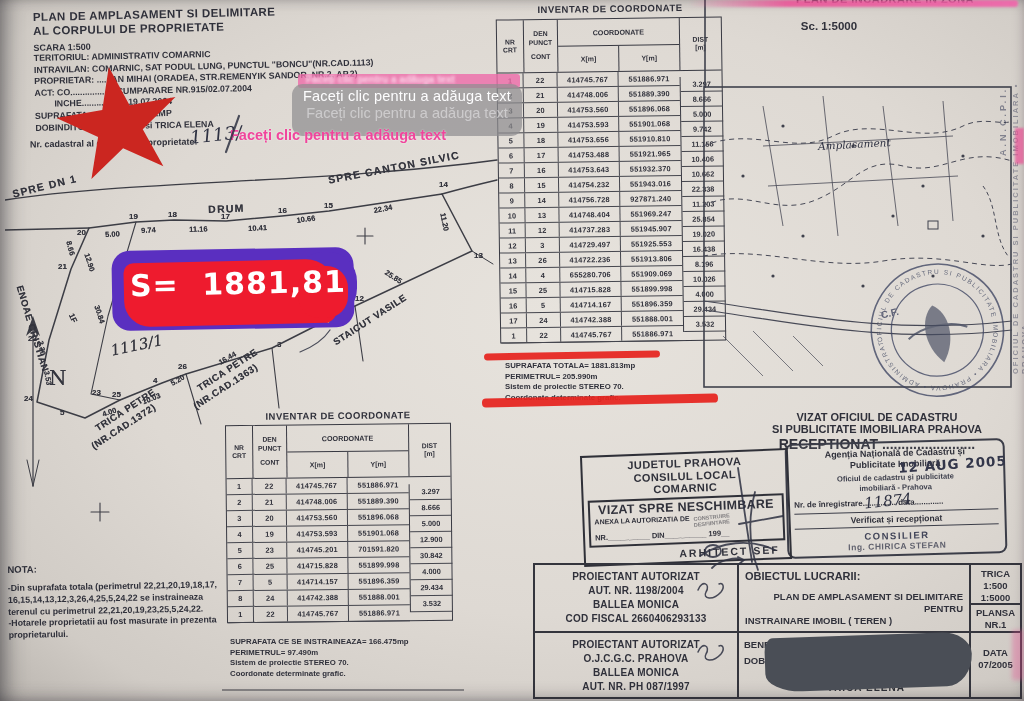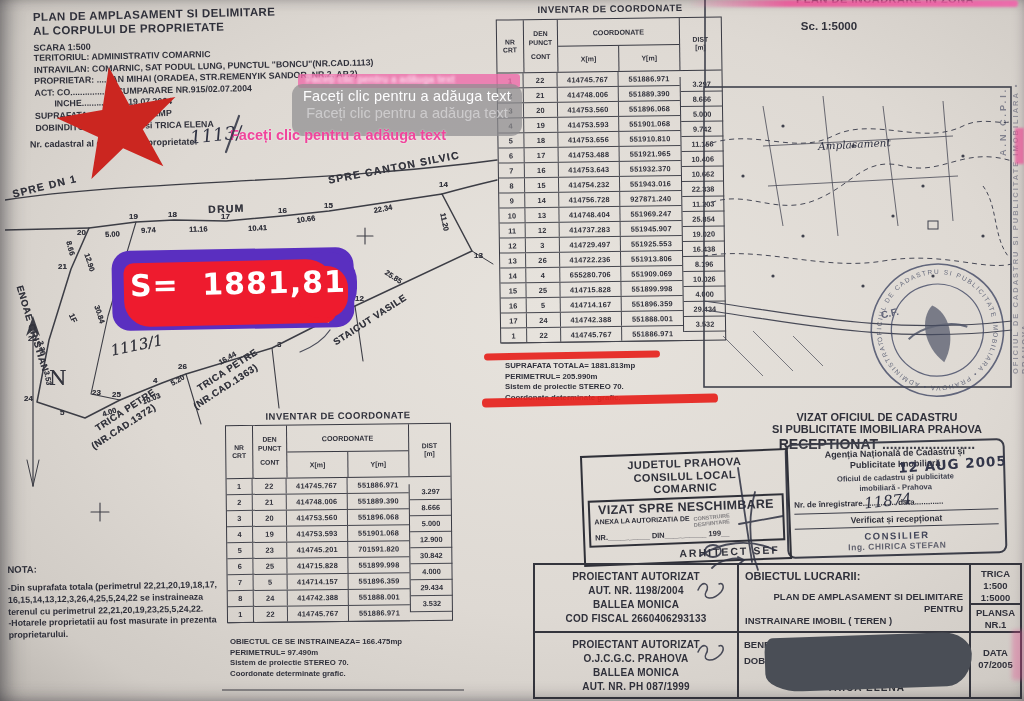--- a/index.html
+++ b/index.html
@@ -505,21 +505,21 @@
         <div class="dcell">8.666</div>
         <div class="dcell">5.000</div>
         <div class="dcell">12.900</div>
         <div class="dcell">30.842</div>
         <div class="dcell">4.000</div>
         <div class="dcell">29.434</div>
         <div class="dcell">3.532</div>
       </div>
   </div>
   <div class="abs summ" style="left:230px;top:637px;width:230px;">
-      <div class="ln">OBIECTUL CE SE INSTRAINEAZA= 166.475mp</div>
+      <div class="ln">SUPRAFATA CE SE INSTRAINEAZA= 166.475mp</div>
       <div class="ln">PERIMETRUL= 97.490m</div>
       <div class="ln">Sistem de proiectie STEREO 70.</div>
       <div class="ln">Coordonate determinate grafic.</div>
     </div>
   <div class="abs" style="left:222px;top:689px;width:242px;height:2px;background:#3c3c44;opacity:.5;"></div>
 
   <div id="nota" class="abs">
     <div class="nt">NOTA:</div>
     <div>
         <div class="ln">-Din suprafata totala (perimetrul 22,21,20,19,18,17,</div>
@@ -620,21 +620,21 @@
     <div id="fp1" class="fbox fctr">
         <div class="ln">PROIECTANT AUTORIZAT</div>
         <div class="ln">AUT. NR. 1198/2004</div>
         <div class="ln">BALLEA MONICA</div>
         <div class="ln">COD FISCAL 2660406293133</div>
       </div>
     <div id="fp2" class="fbox fctr">
         <div class="ln">PROIECTANT AUTORIZAT</div>
         <div class="ln">O.J.C.G.C. PRAHOVA</div>
         <div class="ln">BALLEA MONICA</div>
-        <div class="ln">AUT. NR. PH 087/1999</div>
+        <div class="ln">AUT. NR. PH 087/1997</div>
       </div>
     <div id="fob" class="fbox">
       <div class="ol">OBIECTUL LUCRARII:</div>
       <div class="ob" style="margin-top:9px;text-align:right;">PLAN DE AMPLASAMENT SI DELIMITARE PENTRU</div>
       <div class="ob">INSTRAINARE IMOBIL ( TEREN )</div>
     </div>
     <div id="fbe" class="fbox">
       <span class="bl" style="left:5px;top:6px;">BENEFIC</span>
       <span class="bl" style="left:5px;top:22px;">DOB</span>
       <span id="bename">TRICA ELENA</span>

